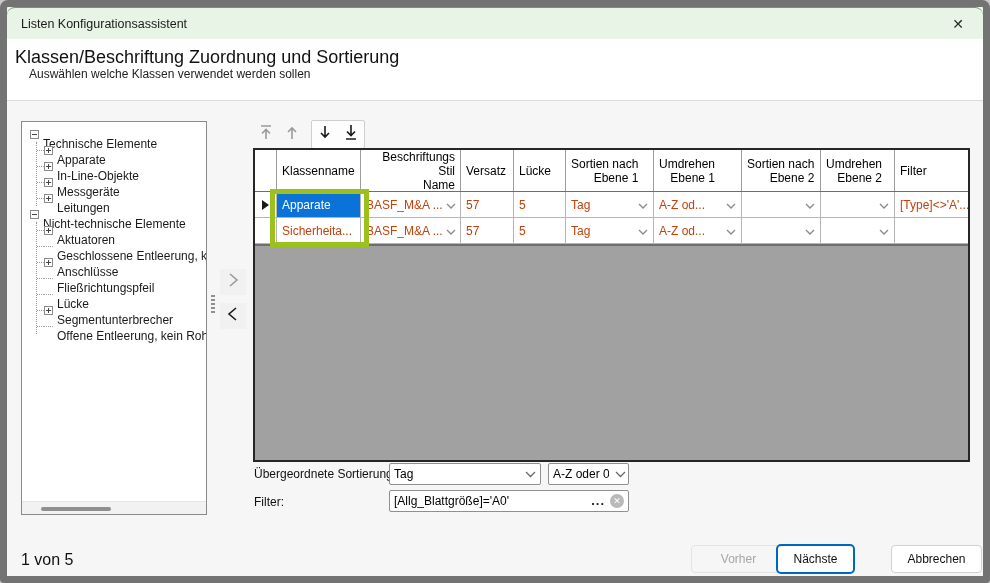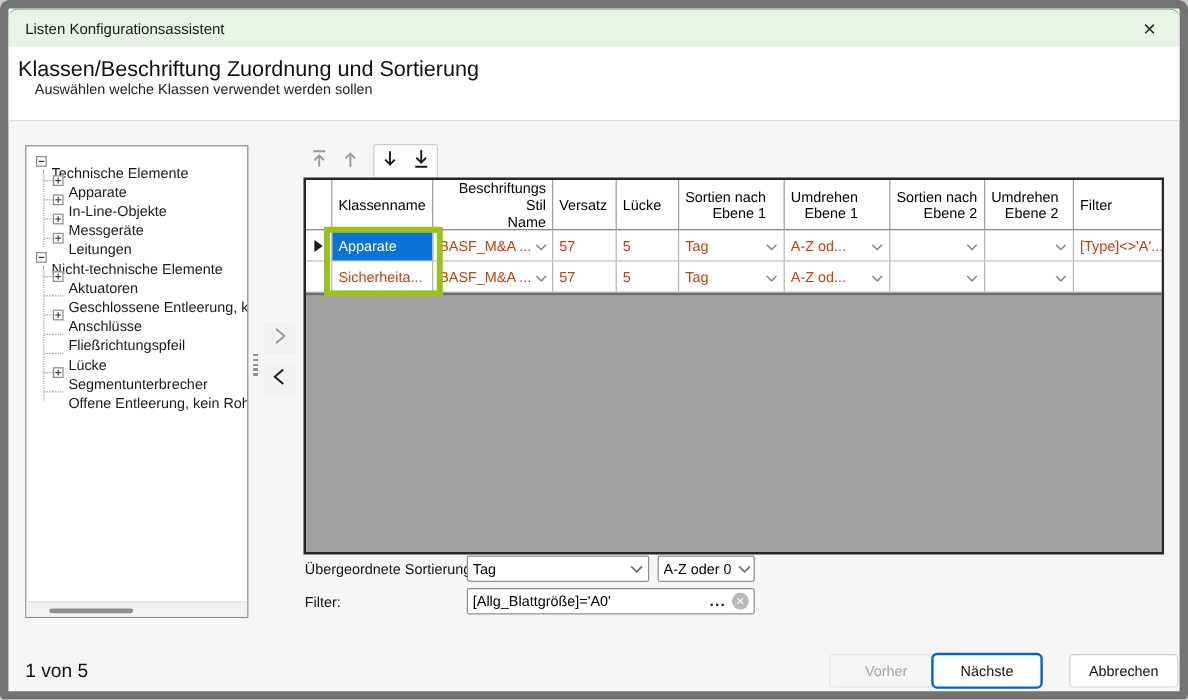--- a/index.html
+++ b/index.html
@@ -75,21 +75,21 @@
   .combo-clip .combo-text { overflow:hidden; max-width:56px; }
   .textfield { position:absolute; left:382px; top:483px; width:240px; height:22px; background:#fff; border:1px solid #8f8f8f; border-radius:2px; display:flex; align-items:center; }
   .textfield input { border:none; outline:none; flex:1; font-size:12px; font-family:inherit; padding:0 4px; background:transparent; min-width:0; }
   .ellipsis-btn { font-size:13px; font-weight:bold; color:#222; padding:0 3px; cursor:pointer; line-height:10px; letter-spacing:1px; }
   .clear-icon { width:14px; height:14px; border-radius:50%; background:#b9b9b9; color:#fff; font-size:9px; display:flex; align-items:center; justify-content:center; margin:0 4px 0 2px; cursor:pointer; }
 
   
   .page-indicator { position:absolute; left:14px; top:544px; font-size:16px; color:#111; }
   .btn { position:absolute; height:28px; border-radius:4px; font-size:12px; display:flex; align-items:center; justify-content:center; cursor:pointer; font-family:inherit; }
   .btn-prev { left:668px; top:538px; width:95px; background:#f6f6f6; border:1px solid #e3e3e3; color:#a6a6a6;margin-left:16px; }
-  .btn-next { left:769px; top:537px; width:93px; height:30px; background:#fff; border:2px solid #0067c0; border-radius:5px; color:#111; }
+  .btn-next { left:769px; top:537px; width:79px; height:30px; background:#fff; border:2px solid #0067c0; border-radius:5px; color:#111; }
   .btn-cancel { left:884px; top:538px; width:91px; background:#fff; border:1px solid #d2d2d2; color:#111; }
 </style>
 </head>
 <body>
 
 <div class="dialog">
 
   <div class="titlebar">
     <span class="titlebar-text">Listen Konfigurationsassistent</span>
     <span class="close-btn">✕</span>

